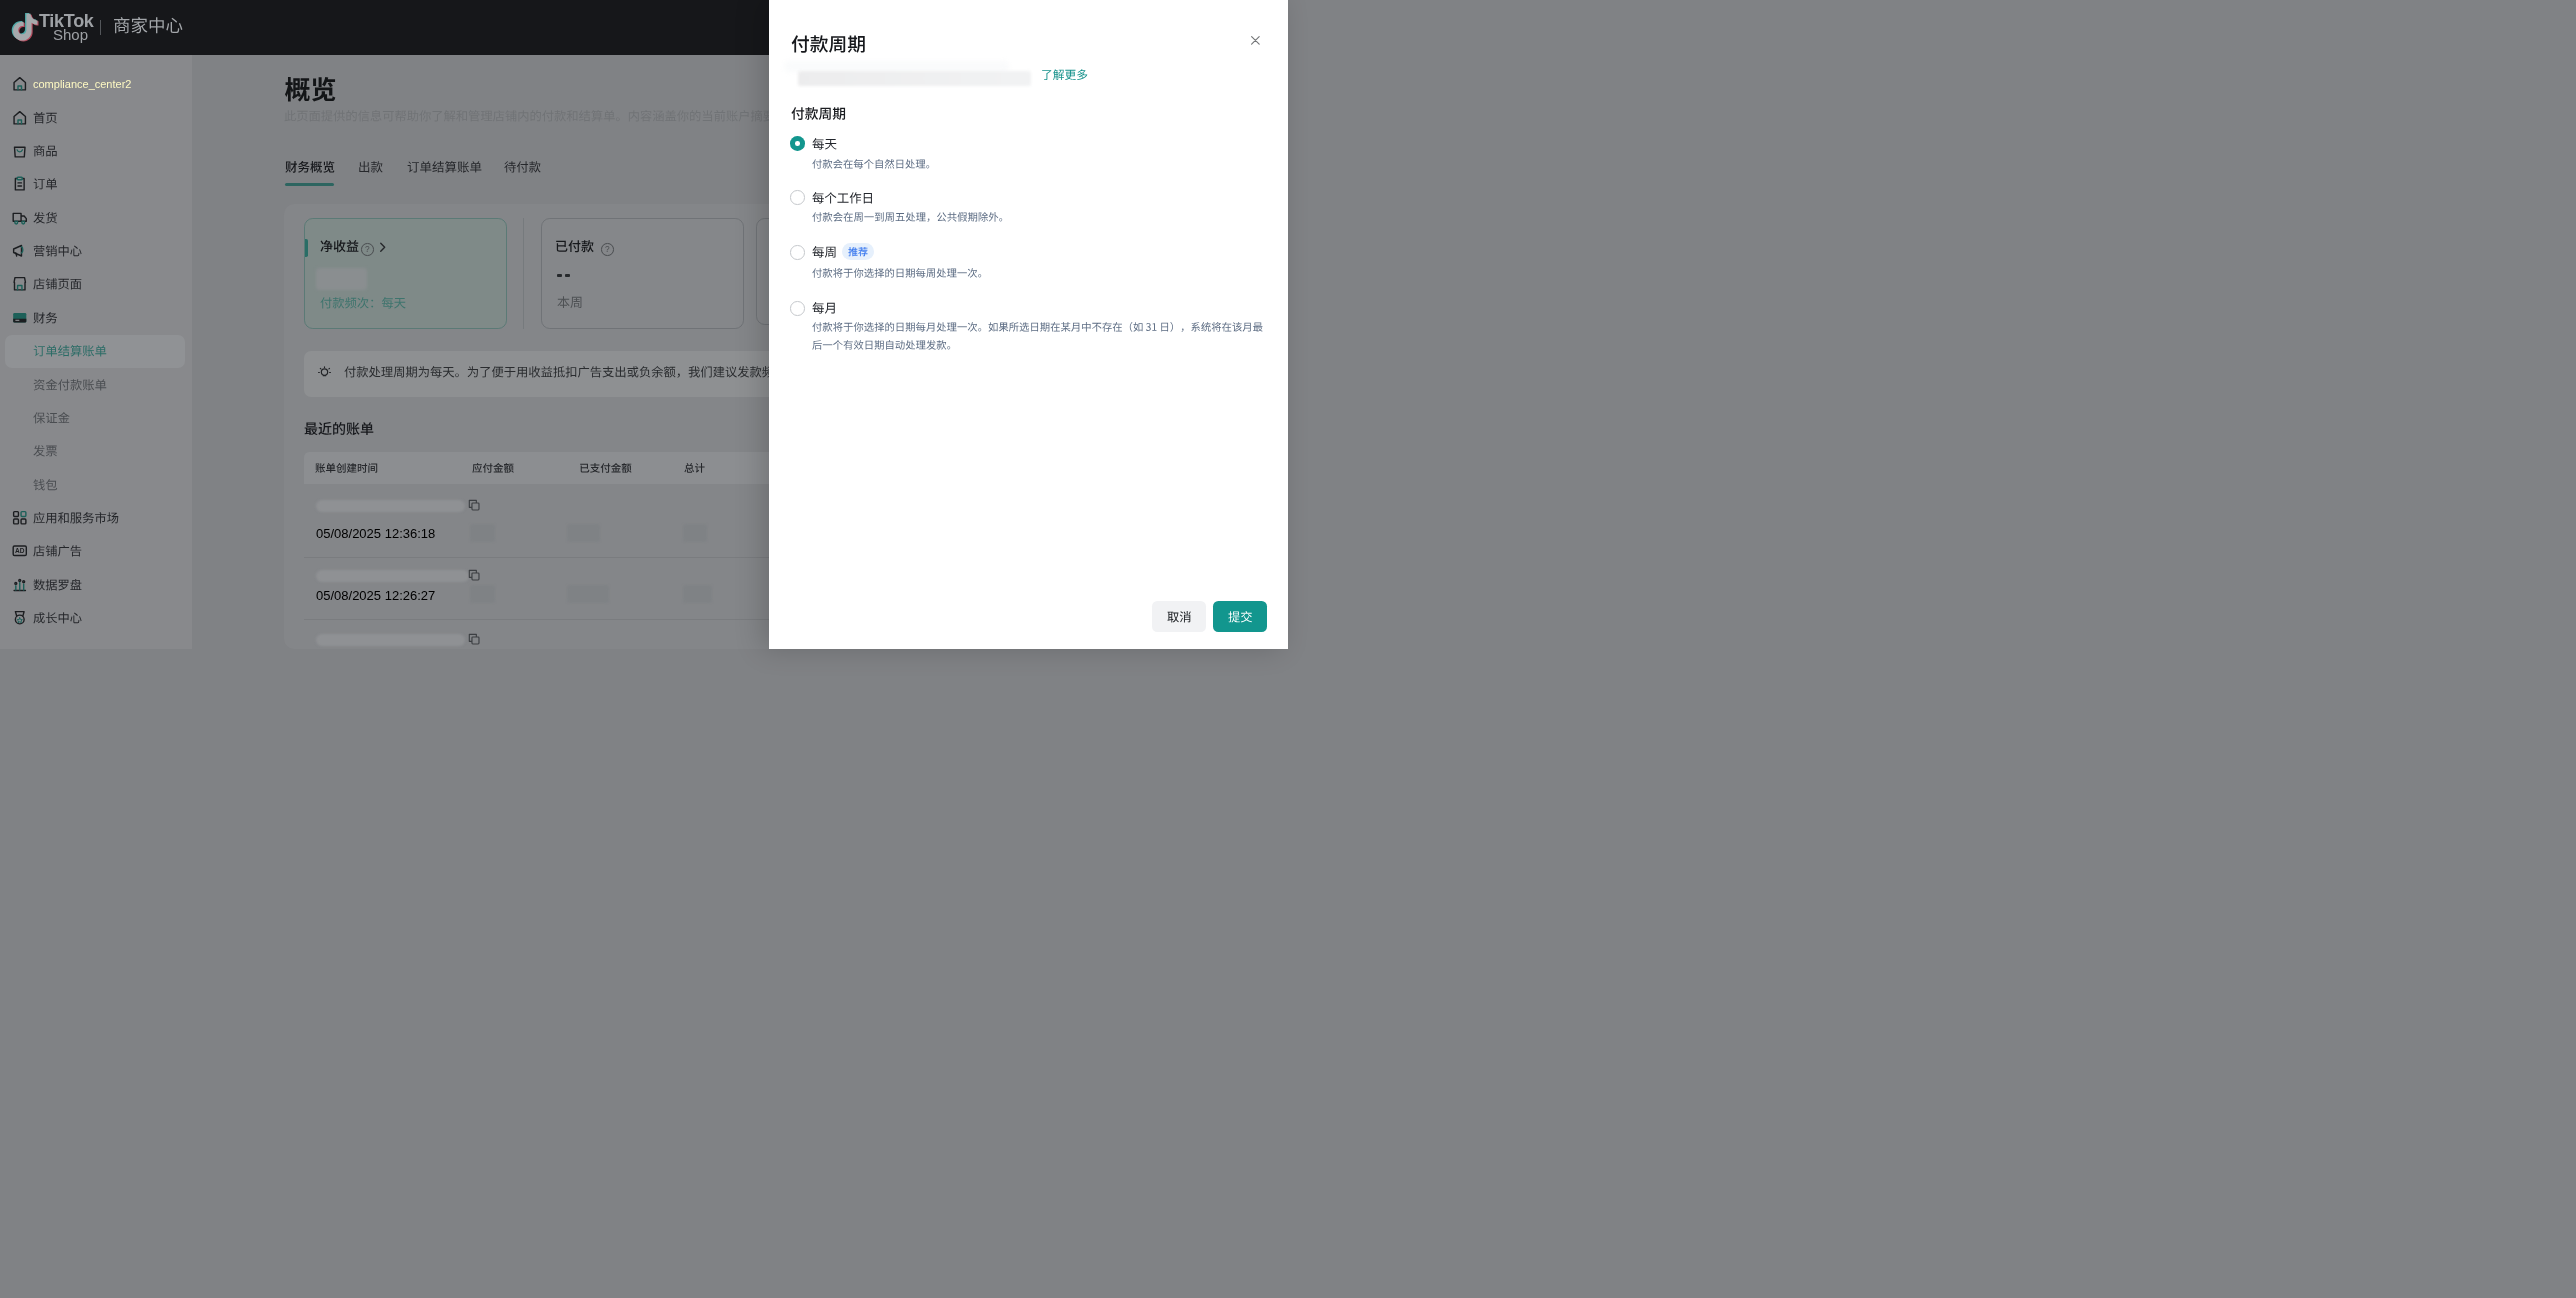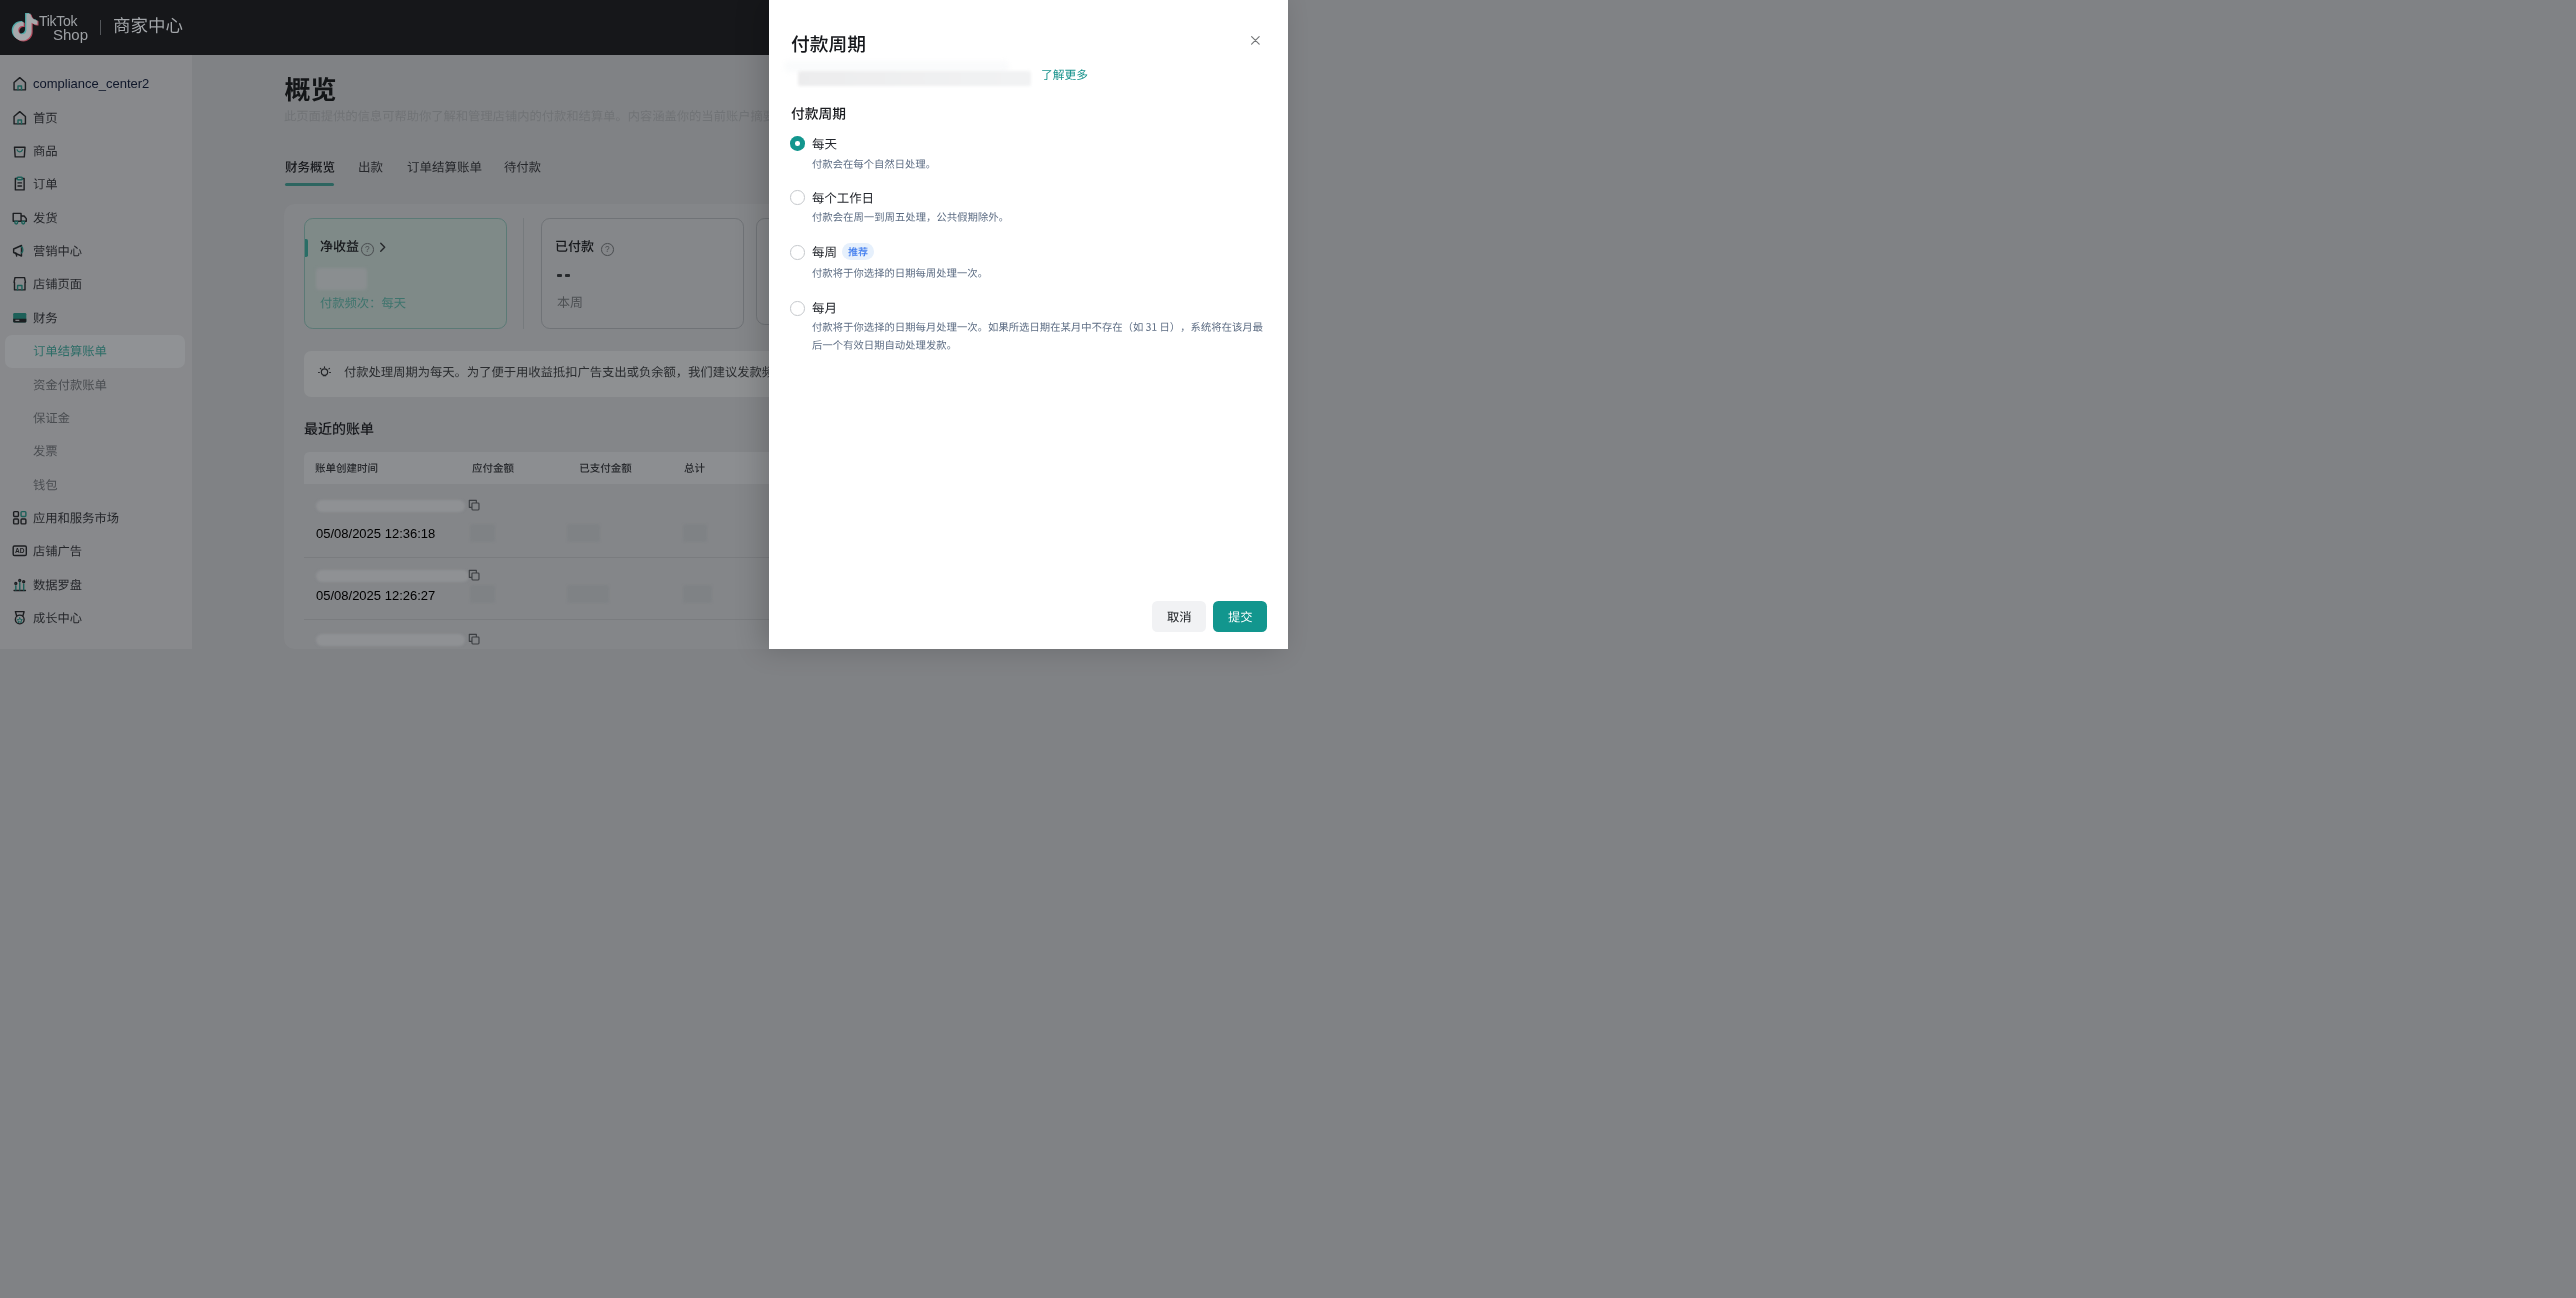--- a/index.html
+++ b/index.html
@@ -3,36 +3,36 @@
 *{margin:0;padding:0;box-sizing:border-box}
 html,body{width:1288px;height:649px;overflow:hidden;background:#808285;font-family:"Liberation Sans",sans-serif;}
 .abs{position:absolute}
 </style></head><body>
 <div class="abs" style="left:0;top:0;width:1288px;height:55px;background:#16171a"></div>
 <svg class="abs" style="left:11px;top:8.4px" width="27.5" height="39" viewBox="0 0 27 31">
 <path d="M19.3 2h-4.2v16.1c0 2.2-1.8 4-4 4s-4-1.8-4-4 1.8-4 4-4c.4 0 .9.1 1.3.2v-4.3c-.4-.1-.9-.1-1.3-.1C6.1 9.9 2 14 2 19.1s4.1 9.2 9.1 9.2 9.1-4.1 9.1-9.2v-8.3c1.6 1.2 3.6 1.9 5.7 1.9V8.4c-3.1 0-5.7-2.4-6.6-5.5z" fill="#4fa9a7" transform="translate(-1.3,-0.8)"></path>
 <path d="M19.3 2h-4.2v16.1c0 2.2-1.8 4-4 4s-4-1.8-4-4 1.8-4 4-4c.4 0 .9.1 1.3.2v-4.3c-.4-.1-.9-.1-1.3-.1C6.1 9.9 2 14 2 19.1s4.1 9.2 9.1 9.2 9.1-4.1 9.1-9.2v-8.3c1.6 1.2 3.6 1.9 5.7 1.9V8.4c-3.1 0-5.7-2.4-6.6-5.5z" fill="#b44b5e" transform="translate(1.1,0.9)"></path>
 <path d="M19.3 2h-4.2v16.1c0 2.2-1.8 4-4 4s-4-1.8-4-4 1.8-4 4-4c.4 0 .9.1 1.3.2v-4.3c-.4-.1-.9-.1-1.3-.1C6.1 9.9 2 14 2 19.1s4.1 9.2 9.1 9.2 9.1-4.1 9.1-9.2v-8.3c1.6 1.2 3.6 1.9 5.7 1.9V8.4c-3.1 0-5.7-2.4-6.6-5.5z" fill="#a6a9ac"></path>
   </svg>
-<div class="abs" style="left:39px;top:14px;color:#9ea1a5;font-size:14px;font-weight:normal;line-height:15px;letter-spacing:-0.3px">TikTok</div>
+<div class="abs" style="left:39px;top:14px;color:#9ea1a5;font-size:18px;font-weight:bold;line-height:15px;letter-spacing:-0.3px">TikTok</div>
 <div class="abs" style="left:53px;top:27px;color:#9ea1a5;font-size:15px;line-height:15px;letter-spacing:0px">Shop</div>
 <div class="abs" style="left:100px;top:20px;width:0.9px;height:14.5px;background:#53565a"></div>
 <svg style="position:absolute;left:113px;top:16.7px;overflow:visible;" width="70" height="17.5" viewBox="0 -850 4000 1000" fill="#a3a6aa">
     <use href="#g0" x="0"></use>
     <use href="#g1" x="1000"></use>
     <use href="#g2" x="2000"></use>
     <use href="#g3" x="3000"></use>
   </svg>
 <div class="abs" style="left:0;top:55px;width:192px;height:594px;background:#88898c"></div>
 <div class="abs" style="left:5.3px;top:335px;width:180px;height:33px;border-radius:7px;background:#909295"></div>
 <svg class="abs" style="left:11.4px;top:75px" width="17.5" height="17.5" viewBox="0 0 20 20" fill="none" stroke="#1c1e21" stroke-width="1.6" stroke-linecap="round" stroke-linejoin="round">
     <path d="M3.5 8.5 10 3l6.5 5.5V17h-13z"></path>
     <path d="M8 17v-4.5h4V17" stroke="#1d6059"></path>
   </svg>
-<div class="abs" style="left:33px;top:76px;font-size:13px;color:#0f172a;line-height:16px">compliance_center2</div>
+<div class="abs" style="left:33px;top:76px;font-size:11px;color:#fef9c3;line-height:16px">compliance_center2</div>
 <svg class="abs" style="left:11.4px;top:109px" width="17.5" height="17.5" viewBox="0 0 20 20" fill="none" stroke="#1c1e21" stroke-width="1.6" stroke-linecap="round" stroke-linejoin="round">
     <path d="M3.5 8.5 10 3l6.5 5.5V17h-13z"></path>
     <path d="M8 17v-4.5h4V17" stroke="#1d6059"></path>
   </svg>
 <svg style="position:absolute;left:33px;top:112px;overflow:visible;" width="24.6" height="12.3" viewBox="0 -850 2000 1000" fill="#24262a">
     <use href="#g4" x="0"></use>
     <use href="#g5" x="1000"></use>
   </svg>
 <svg class="abs" style="left:11.4px;top:142px" width="17.5" height="17.5" viewBox="0 0 20 20" fill="none" stroke="#1c1e21" stroke-width="1.6" stroke-linecap="round" stroke-linejoin="round">
     <path d="M4 6h12l-.8 11H4.8z"></path>

